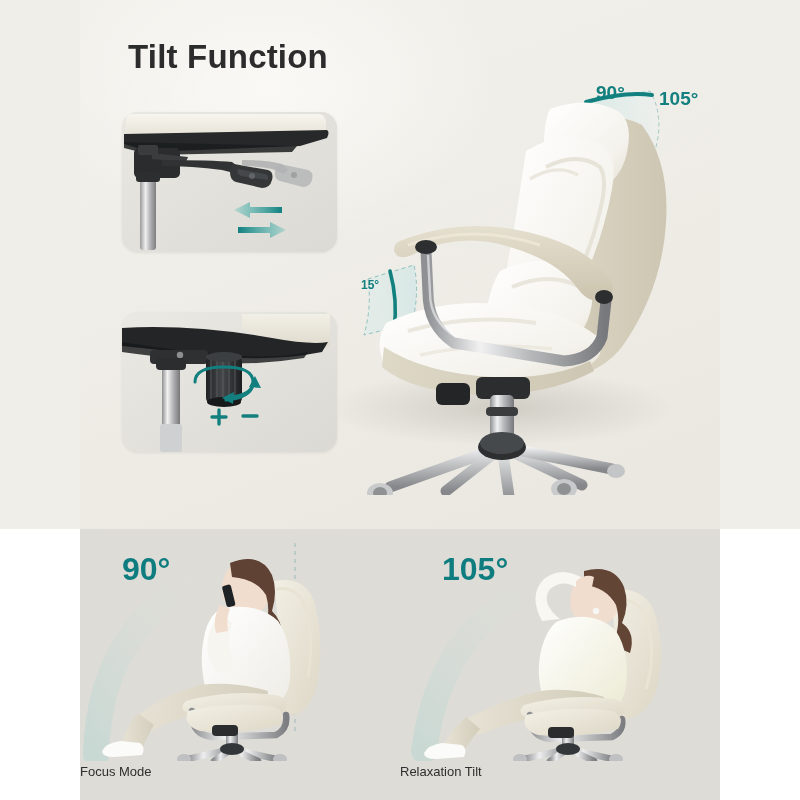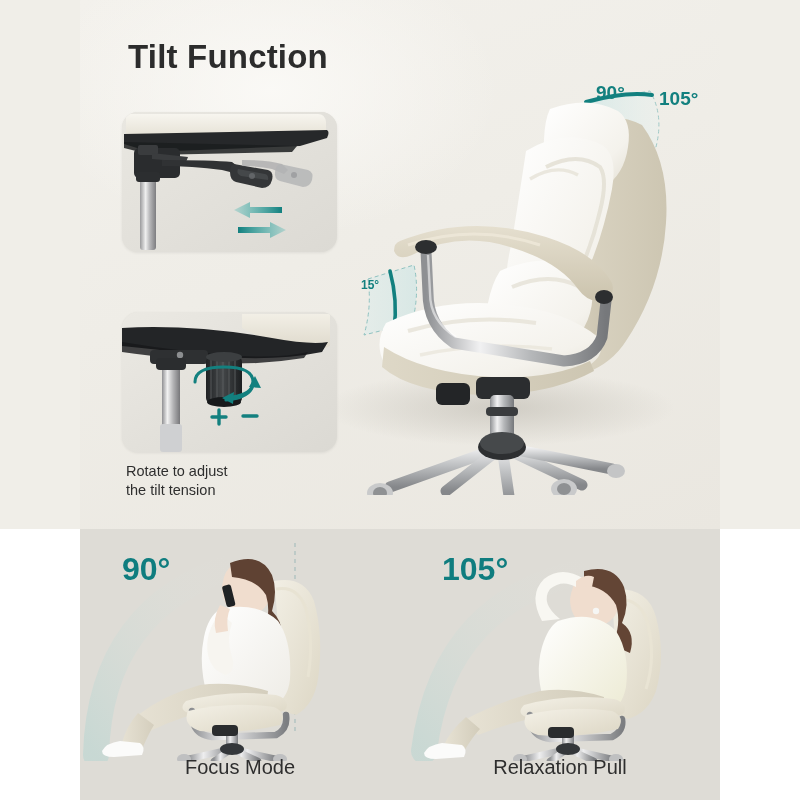--- a/index.html
+++ b/index.html
@@ -68,21 +68,21 @@
     background: #dedcd6;
     display: flex;
   }
   .mode-panel { position: relative; width: 320px; height: 271px; }
   .mode-angle {
     position: absolute; left: 42px; top: 22px;
     font-size: 32px; font-weight: 700; color: #0f7d7f; white-space: nowrap;
   }
   .mode-caption {
     position: absolute; left: 0; bottom: 21px; width: 320px;
-    text-align: center; font-size: 20px; color: #2e2e2e;
+    text-align: left; font-size: 13px; color: #2e2e2e;
   }
   .mode-art { position: absolute; left: 0; top: 0; width: 320px; height: 232px; }
 </style>
 </head>
 <body>
 
 <div id="page">
 
   <div id="top-section">
     <div id="top-inner">
@@ -225,22 +225,20 @@
         <g stroke="#13807f" stroke-width="3.4" stroke-linecap="round">
           <line x1="90" y1="105" x2="104" y2="105"></line>
           <line x1="97" y1="98" x2="97" y2="112"></line>
         </g>
         <g stroke="#13807f" stroke-width="3.4" stroke-linecap="round">
           <line x1="121" y1="104" x2="135" y2="104"></line>
         </g>
       </svg>
     </div>
 
-    <div id="caption-2" class="caption">Rotate to adjust
-the tilt tension</div>
 
     <div id="main-chair-area">
       <svg width="370" height="440" viewBox="0 0 370 440">
         <defs>
           <linearGradient id="cushionW" x1="0" y1="0" x2="1" y2="1">
             <stop offset="0%" stop-color="#ffffff"></stop>
             <stop offset="70%" stop-color="#f4f2ec"></stop>
             <stop offset="100%" stop-color="#e2ded2"></stop>
           </linearGradient>
           <linearGradient id="cushionSide" x1="0" y1="0" x2="1" y2="0">
@@ -506,19 +504,19 @@
             <path d="M168 220 L124 230"></path>
             <path d="M168 220 L150 232"></path>
             <path d="M168 220 L212 230"></path>
             <path d="M168 220 L194 232"></path>
           </g>
           <ellipse cx="168" cy="220" rx="12" ry="6" fill="#34373a"></ellipse>
           <ellipse cx="120" cy="230" rx="7" ry="5" fill="#bfc0c1"></ellipse>
           <ellipse cx="216" cy="230" rx="7" ry="5" fill="#bfc0c1"></ellipse>
         </svg>
         <div class="mode-angle">105°</div>
-        <div class="mode-caption">Relaxation Pull</div>
+        <div class="mode-caption">Relaxation Tilt</div>
       </div>
 
     </div>
   </div>
 
 </div>
 
 </body></html>

